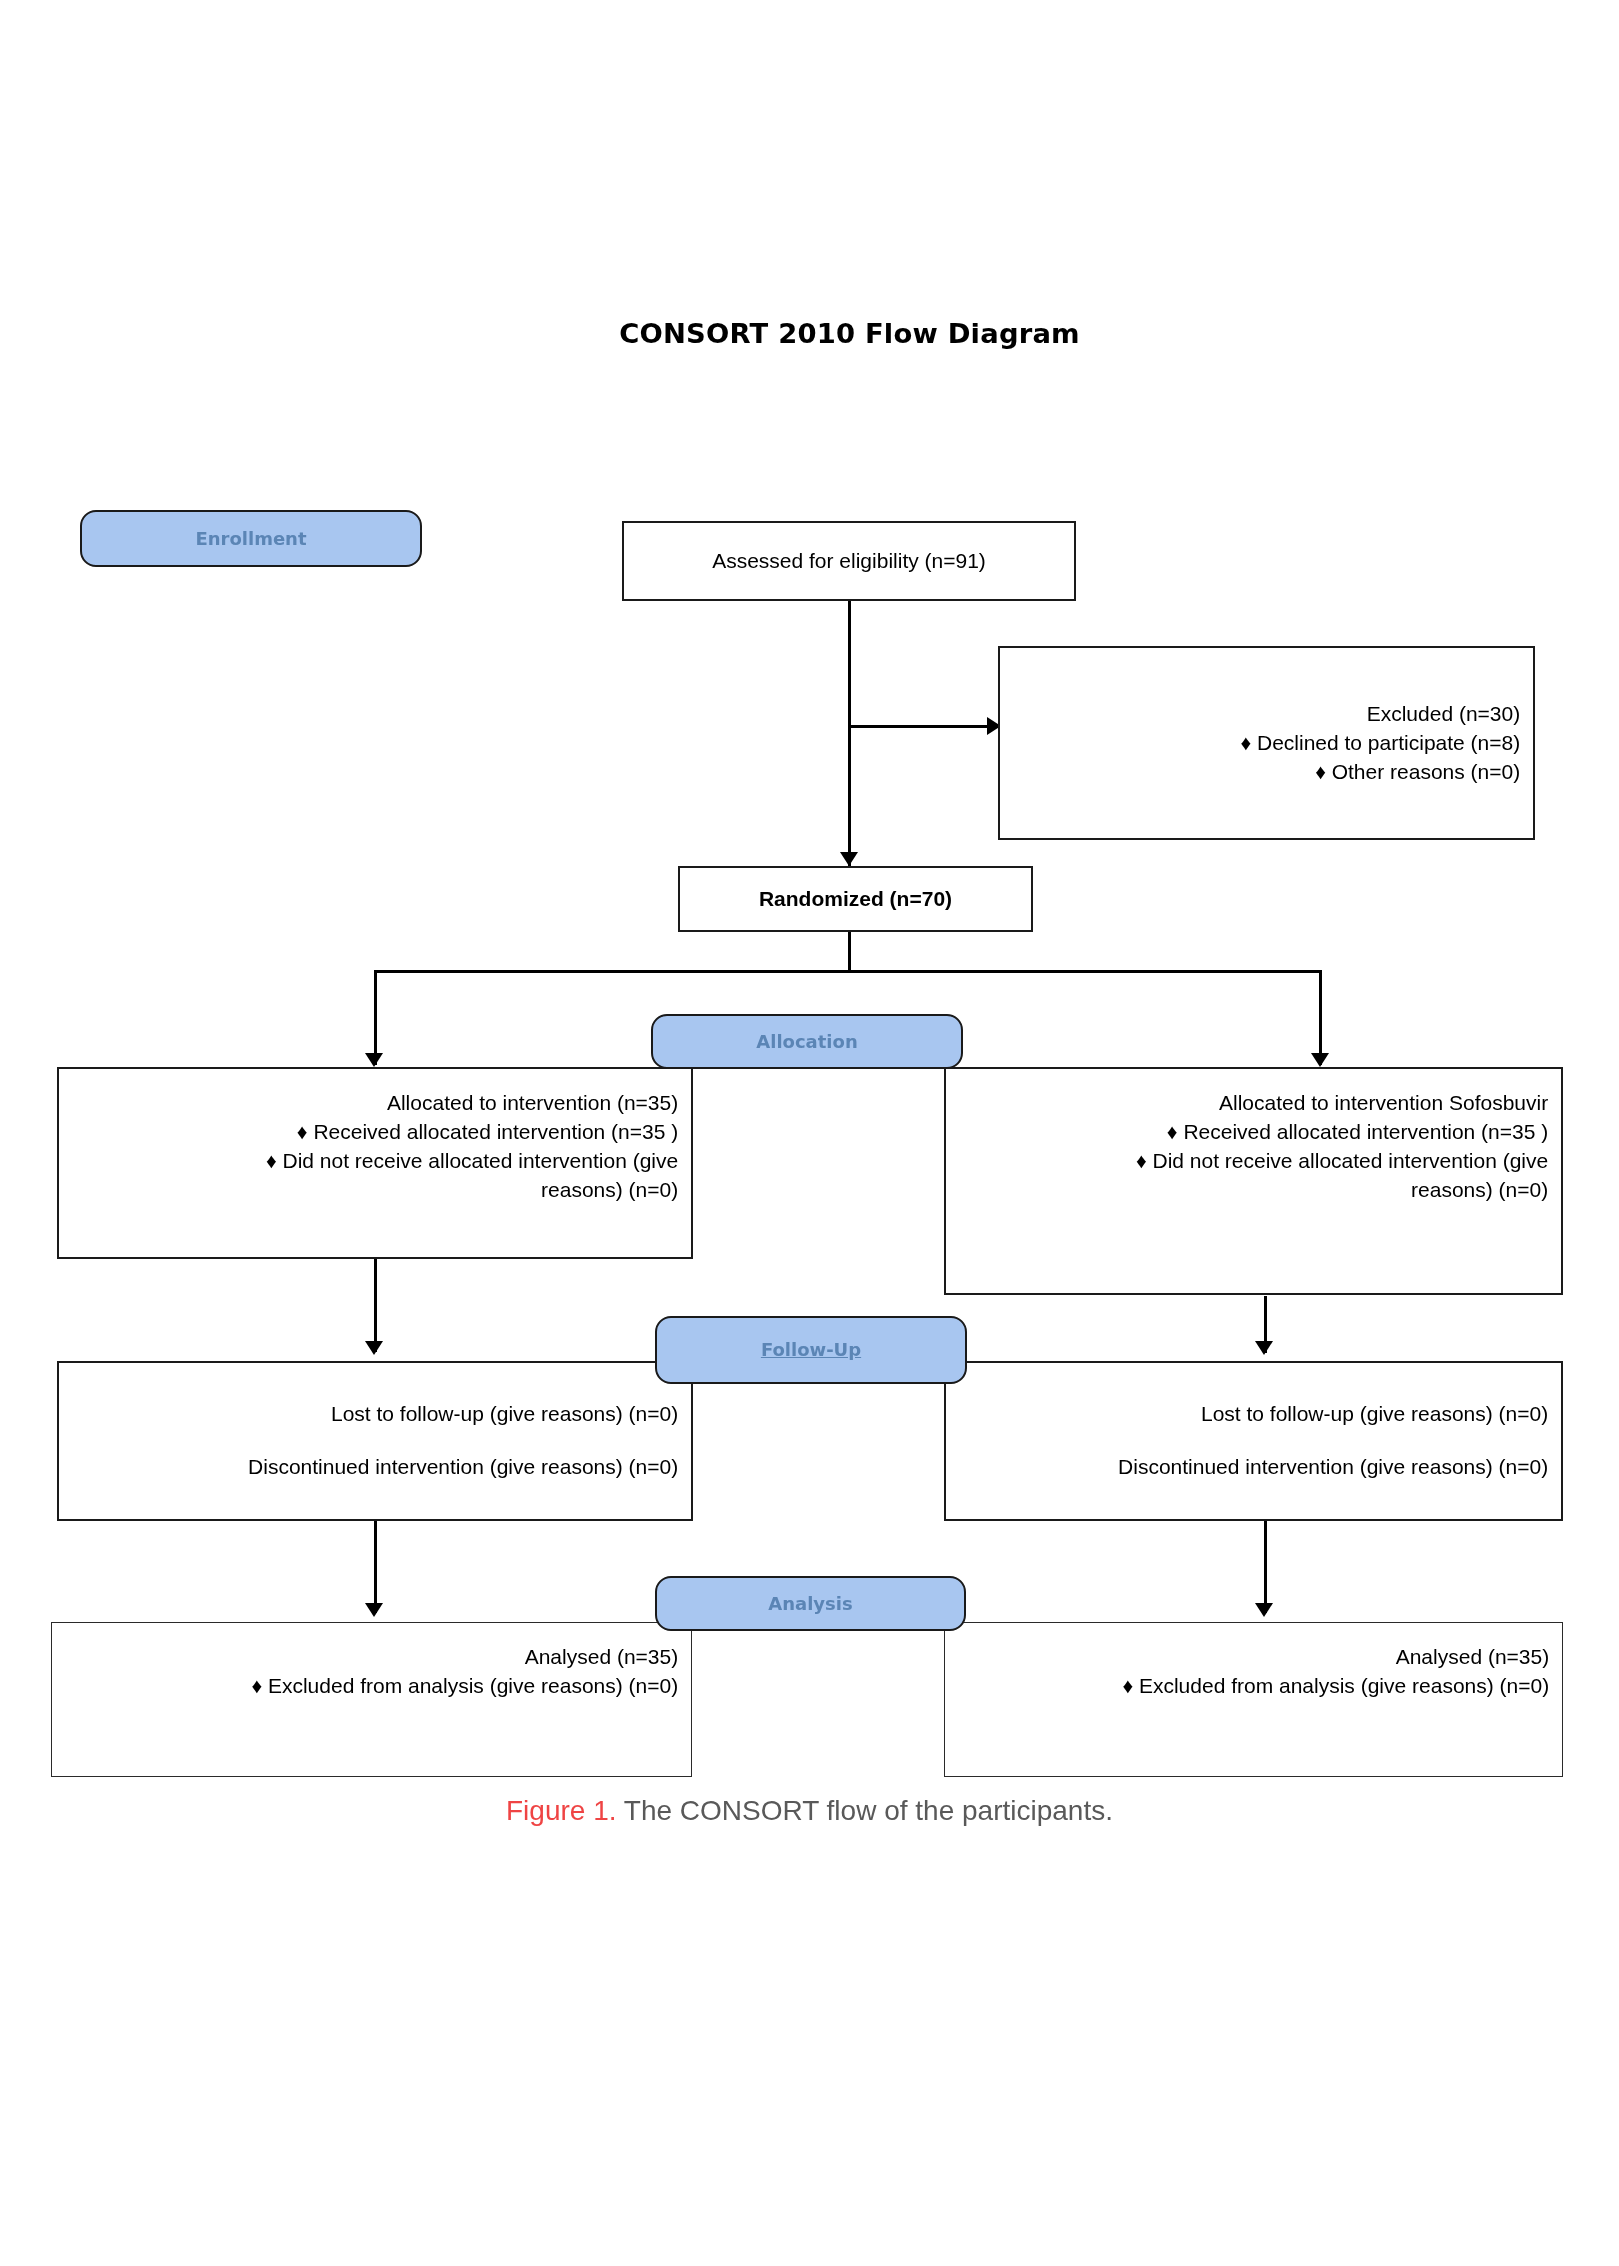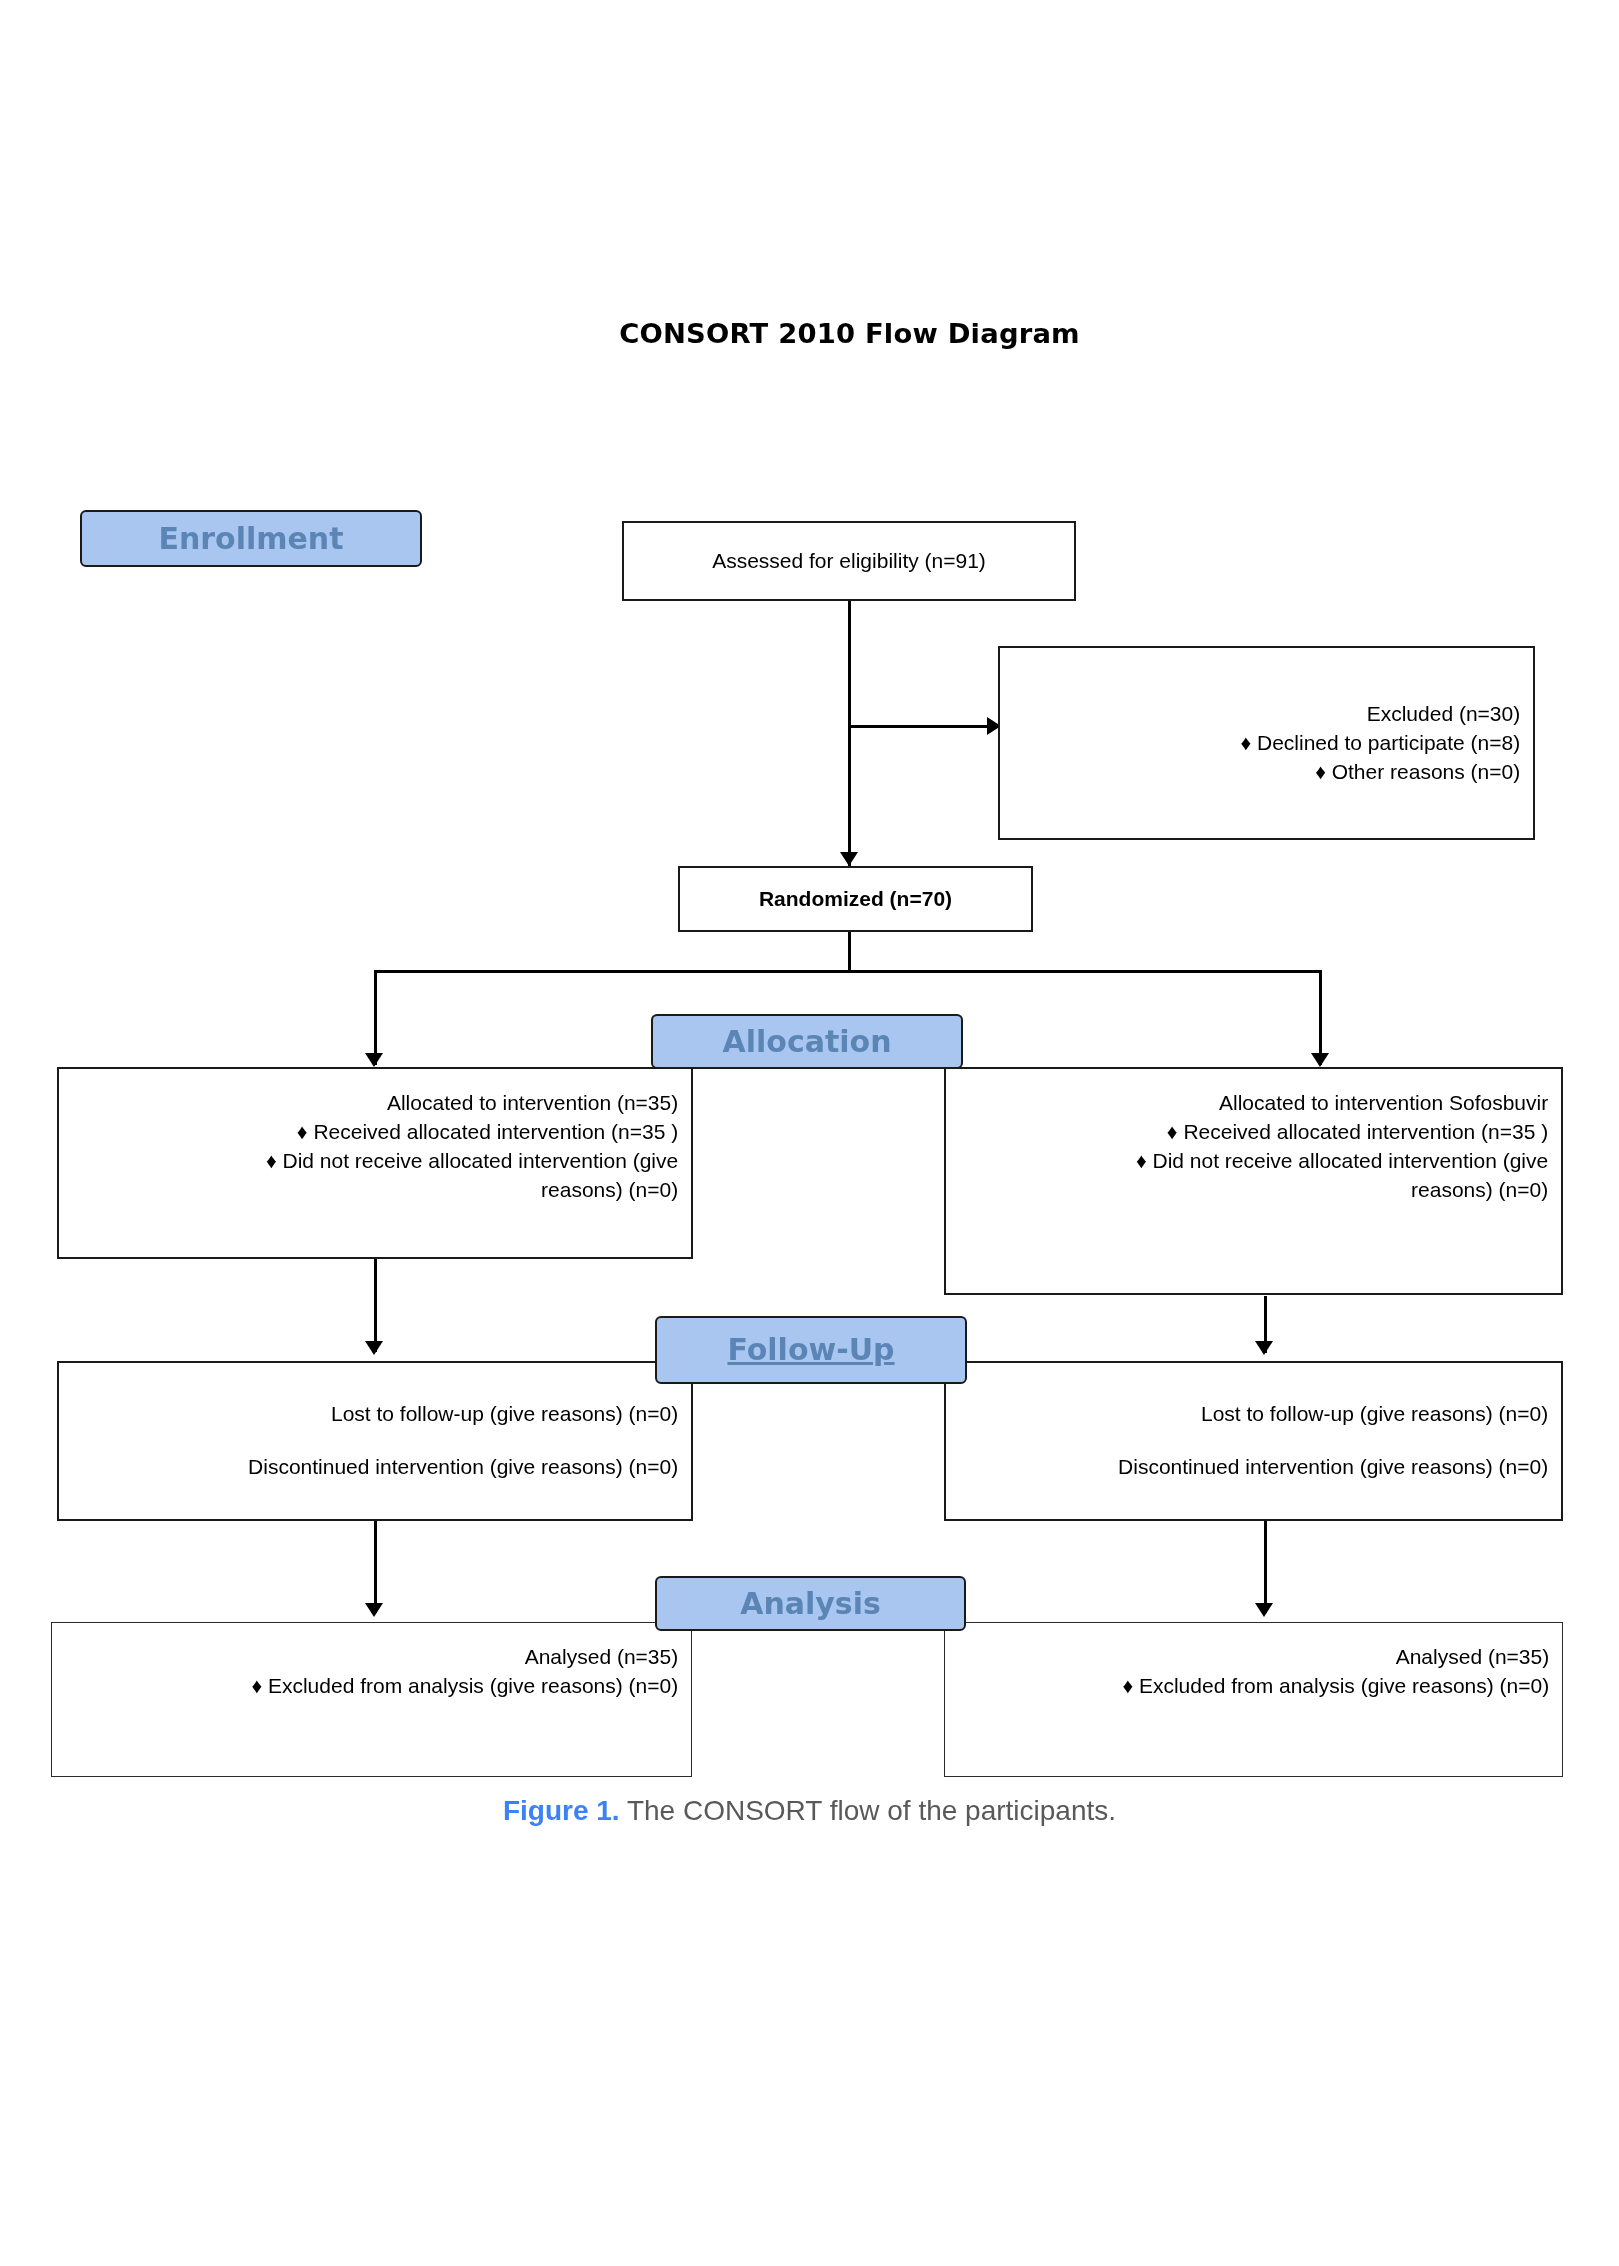--- a/index.html
+++ b/index.html
@@ -31,25 +31,25 @@
     letter-spacing: 0.2px;
     padding-left: 40px;
   }
 
   
   .stage-badge {
     position: absolute;
     box-sizing: border-box;
     background: #a8c6f0;
     border: 2.3px solid #1a1a1a;
-    border-radius: 6px;
+    border-radius: 16px;
     color: #5b85b5;
     font-family: "DejaVu Sans", sans-serif;
     font-weight: bold;
-    font-size: 30px;
+    font-size: 18px;
     display: flex;
     align-items: center;
     justify-content: center;
     z-index: 40;
     line-height: 1;
   }
 
   
   .flow-box {
     position: absolute;
@@ -114,22 +114,22 @@
     position: absolute;
     left: 0;
     top: 1795px;
     width: 1619px;
     text-align: center;
     font-family: "Liberation Sans", sans-serif;
     font-size: 28px;
     color: #595959;
   }
   #figure-caption .cap-bold {
-    font-weight: bold;
-    color: #3b82f6;
+    font-weight: normal;
+    color: #ef4444;
   }
 </style>
 </head>
 <body>
 
 <div id="page">
 
   <div id="diagram-title">CONSORT 2010 Flow Diagram</div>
 
   <div class="stage-badge" style="left:80px; top:510px; width:342px; height:57px;">

